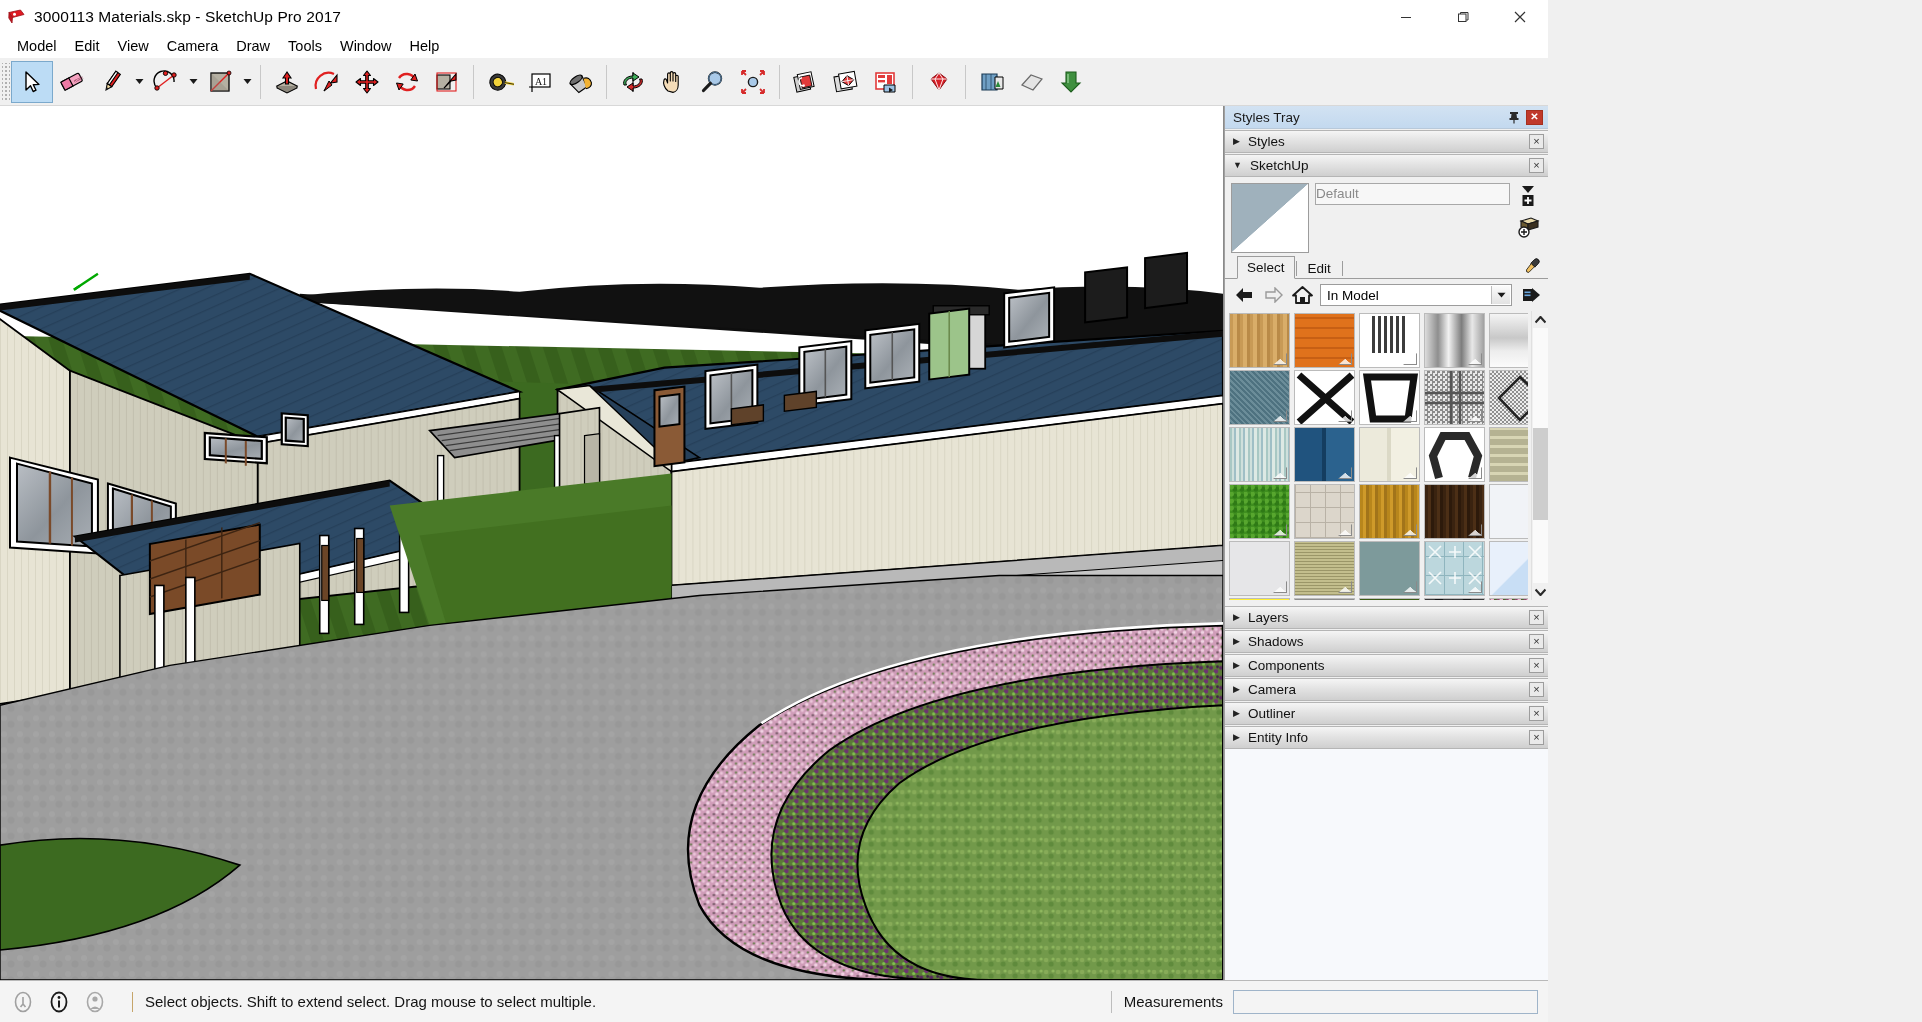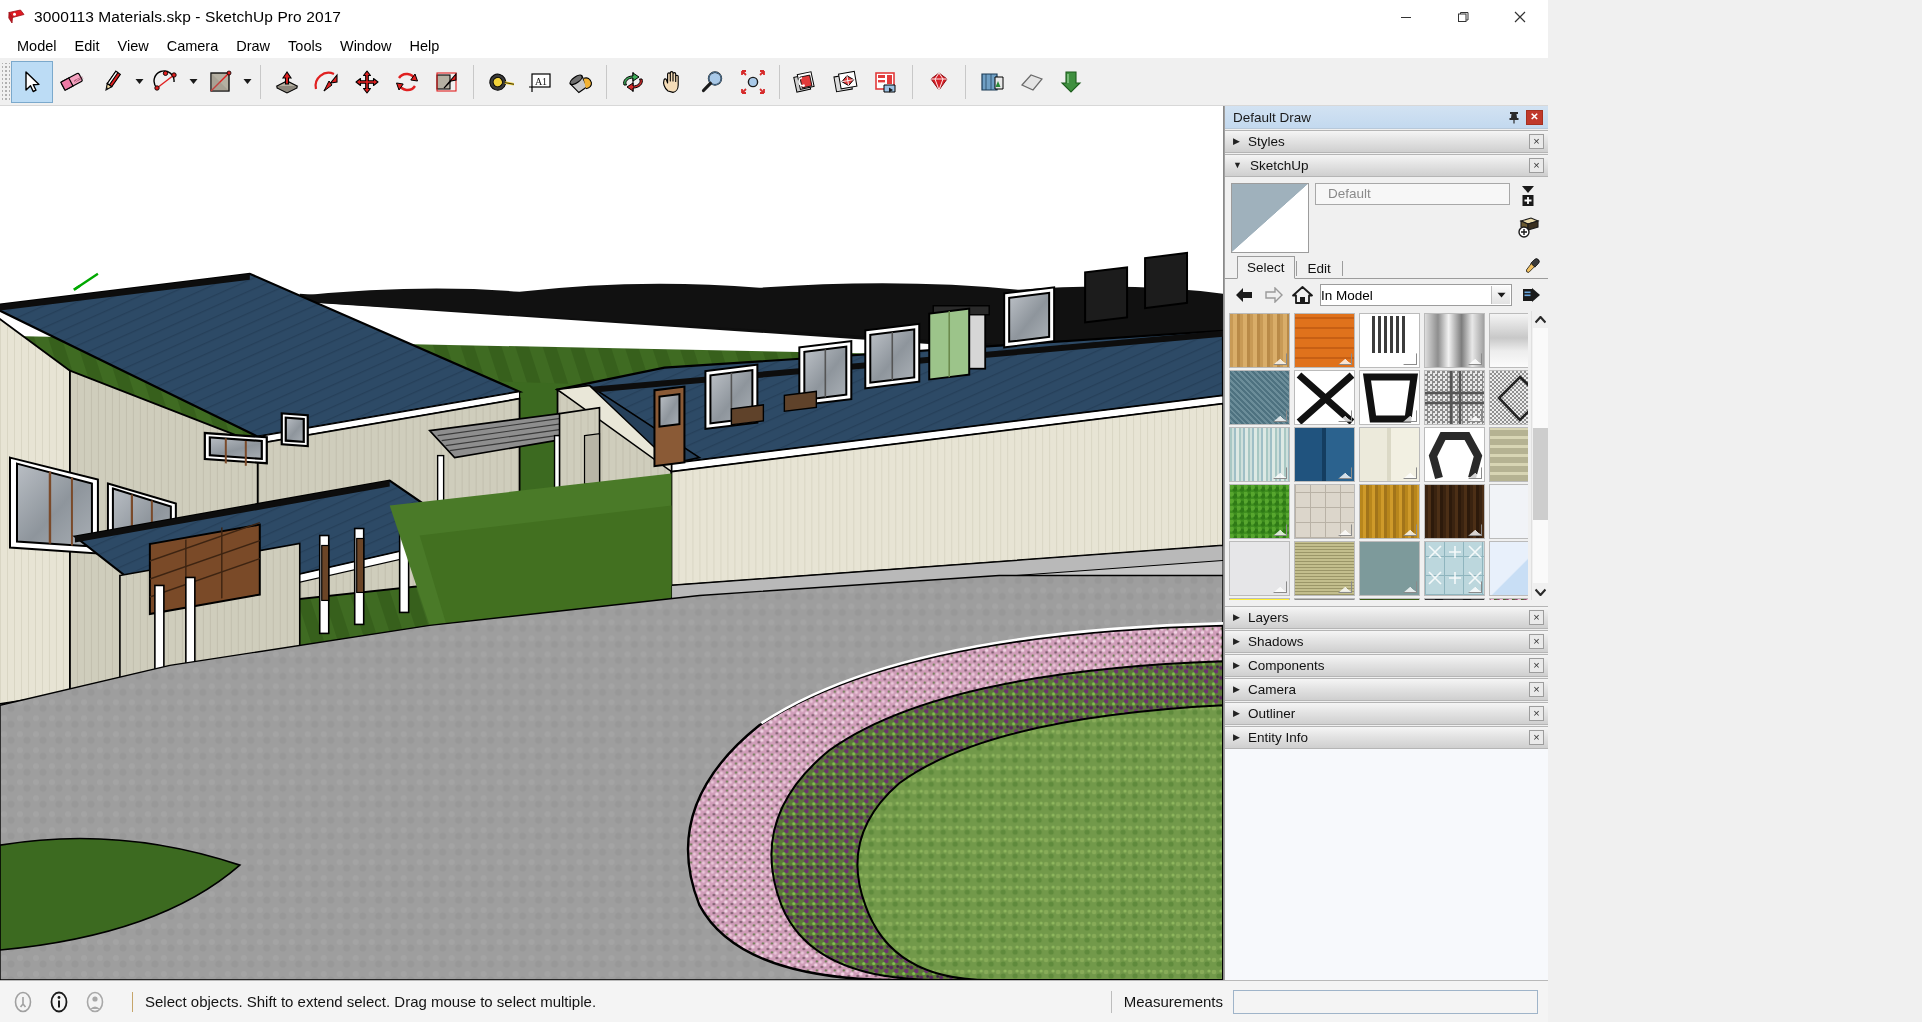--- a/index.html
+++ b/index.html
@@ -119,21 +119,21 @@
     width: 78px; height: 70px; flex: 0 0 78px;
     border: 1px solid #9c9c9c; background: #fff; position: relative; overflow:hidden;
   }
   .mat-preview .tri-fill {
     position: absolute; inset: 0;
     background: linear-gradient(to bottom right, #9fb1bc 0%, #9fb1bc 49.6%, #ffffff 50.2%, #ffffff 100%);
   }
   .mat-name-wrap { flex: 1 1 auto; padding-left: 6px; padding-right: 4px; }
   .mat-name {
     width: 100%; height: 22px; border: 1px solid #a8a8a8; background: #f7f7f7;
-    font-size: 13.5px; color: #8a8a8a; padding: 0 12px; line-height: 20px;
+    font-size: 13.5px; color: #8a8a8a; padding: 0 0; line-height: 20px;
     font-family: "Liberation Sans", sans-serif;
   }
   .mat-side-btns { width: 28px; flex: 0 0 28px; display: flex; flex-direction: column; align-items: center; gap: 6px; padding-top: 1px;}
   .mat-icon-btn { width: 24px; height: 24px; display: flex; align-items: center; justify-content: center;}
 
   .mat-tabs {
     display: flex; align-items: flex-end; height: 22px;
     padding-left: 12px; border-bottom: 1px solid #9c9c9c; background: #f0f0f0;
   }
   .mat-tab {
@@ -143,21 +143,21 @@
   }
   .mat-tab.active {
     background: #f0f0f0; border-color: #9c9c9c; border-bottom: 1px solid #f0f0f0;
   }
   .tab-div { width:1px; height:15px; background:#9c9c9c; margin:0 1px 2px 1px; }
 
   .mat-nav { display: flex; align-items: center; padding: 5px 5px 5px 8px; gap: 7px; }
   .nav-btn { width: 22px; height: 21px; display: flex; align-items: center; justify-content: center; }
   .lib-select {
     flex: 1 1 auto; height: 22px; border: 1px solid #9c9c9c; background: #fff;
-    display: flex; align-items: center; font-size: 13.5px; color: #000;
+    display: flex; align-items: center; padding-left: 6px; font-size: 13.5px; color: #000;
     position: relative;
   }
   .lib-select .arrowbox {
     position: absolute; right: 1px; top: 1px; bottom: 1px; width: 19px;
     background: linear-gradient(to bottom,#fbfbfb,#e2e2e2);
     border-left: 1px solid #bdbdbd; display:flex;align-items:center;justify-content:center;
   }
   .det-btn { width: 24px; height: 22px; display:flex;align-items:center;justify-content:center; }
 
   .swatch-area {
@@ -710,21 +710,21 @@
         <path d="M1224 600 Q990 612 900 678 Q840 730 866 800 Q892 875 990 875 L1224 875 Z" fill="url(#lawnIsland)" stroke="#000" stroke-width="2"></path>
 
         <path d="M74 184 L98 168" stroke="#00a800" stroke-width="2.4"></path>
         <path d="M74 184 L80 180" stroke="#00a800" stroke-width="2.4"></path>
       </svg>
     </div>
 
     <div class="tray">
 
       <div class="tray-title">
-        <span>Default Draw</span>
+        <span>Styles Tray</span>
         <span class="spacer">
           <span class="pin-icon">
             <svg width="12" height="13" viewBox="0 0 12 13">
               <path d="M2 1 H10 V3 H8.5 L9 7 H10.5 V9 H6.6 V12.5 H5.4 V9 H1.5 V7 H3 L3.5 3 H2 Z" fill="#2a2a2a"></path>
             </svg>
           </span>
           <span class="tray-close">✕</span>
         </span>
       </div>
 

